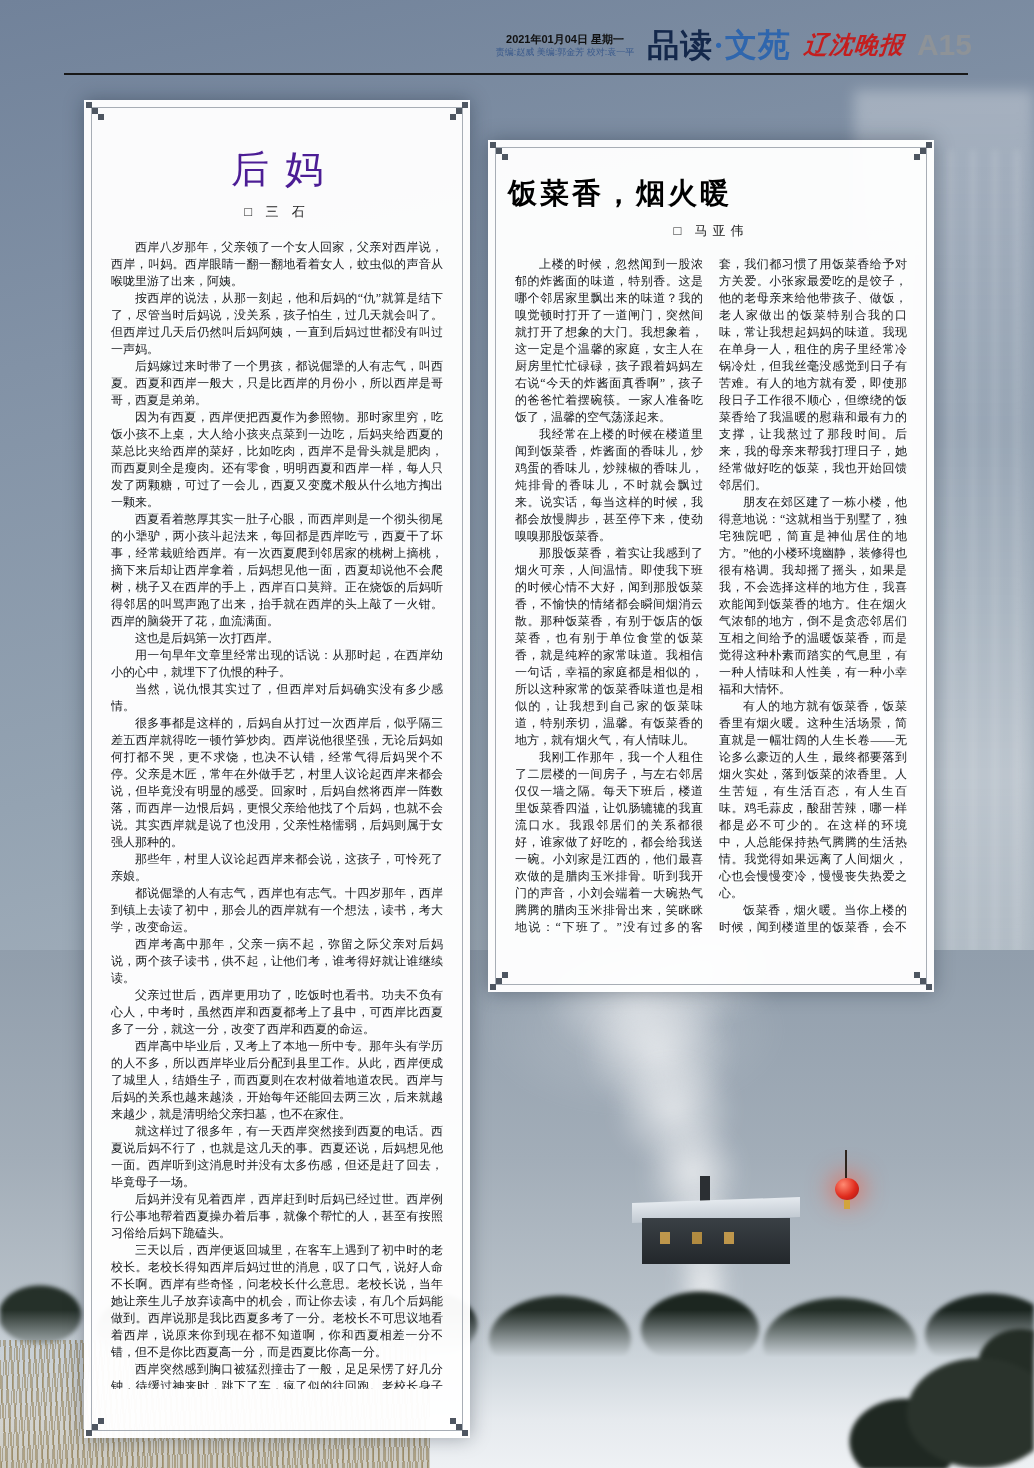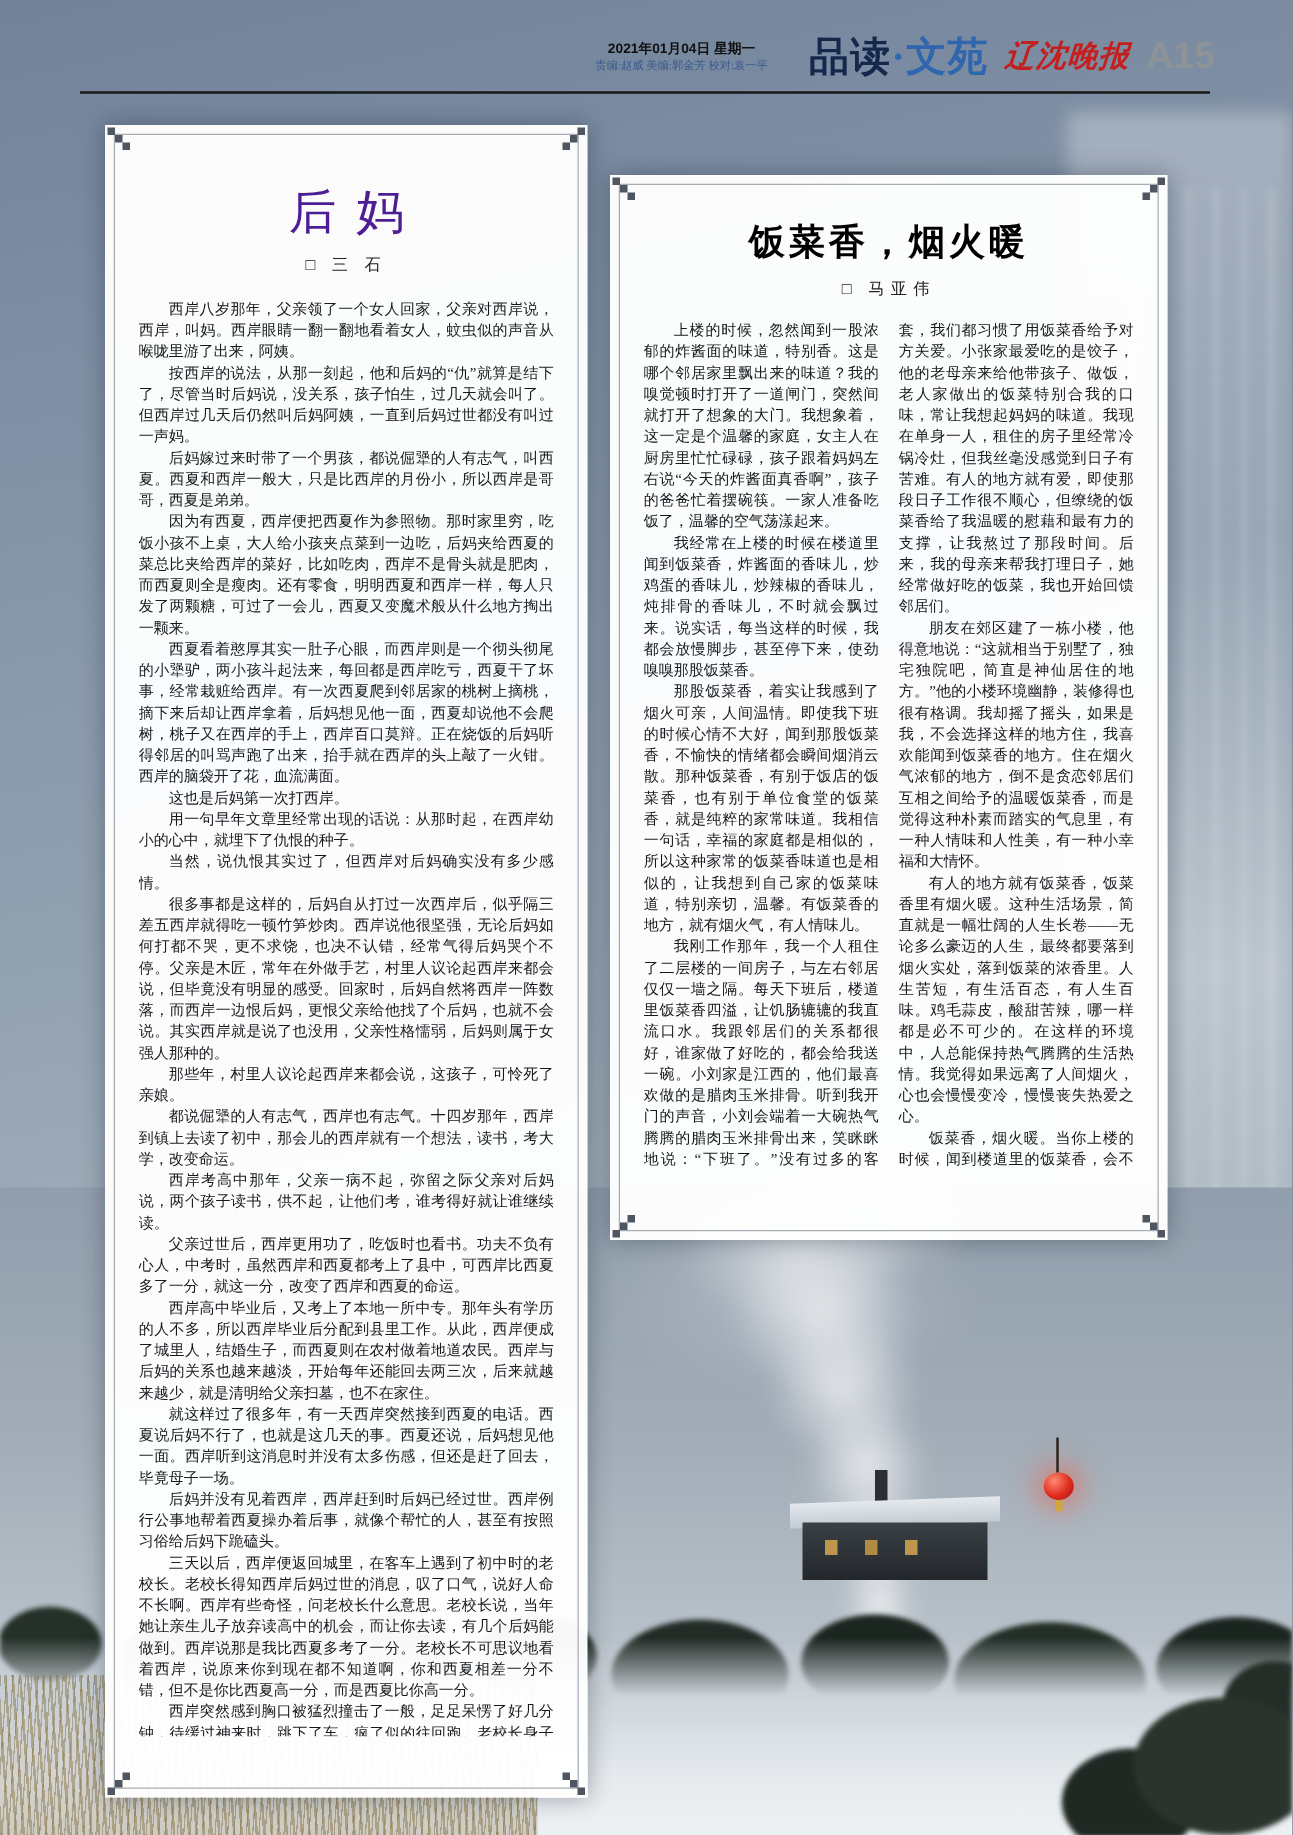--- a/index.html
+++ b/index.html
@@ -61,23 +61,23 @@
   .lantern::before{content:"";position:absolute;left:10px;top:-28px;width:2px;height:28px;background:#2e241c;}
   .lantern::after{content:"";position:absolute;left:9px;top:22px;width:6px;height:9px;background:#d2a43c;}
 
   
   .header-rule{position:absolute;left:64px;top:73px;width:904px;height:2px;background:#181818;z-index:6;}
   .header{position:absolute;left:68px;top:18px;width:904px;height:54px;z-index:6;
     display:flex;justify-content:flex-end;align-items:center;gap:13px;}
   .date-block{text-align:center;line-height:1.35;}
   .date-line{font-size:11px;font-weight:bold;color:#101010;
     font-family:"Liberation Sans","DejaVu Sans",sans-serif;}
-  .editors-line{font-size:9px;color:#3a5a8c;font-family:Liberation Serif, serif;}
+  .editors-line{font-size:9px;color:#3a5a8c;font-family:Liberation Sans, sans-serif;}
   .section-title{font-size:32px;font-weight:bold;line-height:1;letter-spacing:1px;}
-  .st-main{color:#14284b;margin-left:20px;}
+  .st-main{color:#14284b;}
   .st-sub{color:#2f66ad;}
   .masthead{color:#c41e1e;font-size:24px;font-weight:bold;font-style:italic;letter-spacing:1px;
     transform:skewX(-4deg);}
   .page-num{font-size:30px;font-weight:bold;color:#8e9398;
     font-family:"Liberation Sans","DejaVu Sans",sans-serif;}
 
   
   .abox{position:absolute;background:rgba(255,255,255,.97);z-index:5;
     box-shadow:0 0 18px rgba(15,25,40,.35);}
   .abox::before{content:"";position:absolute;inset:7px;border:1px solid #a7adb5;pointer-events:none;}
@@ -86,21 +86,21 @@
   .corner{position:absolute;width:20px;height:20px;z-index:2;}
   .corner::before{content:"";position:absolute;left:2px;top:2px;width:6px;height:6px;background:#4e5661;
     box-shadow:6px 6px 0 #4e5661,12px 12px 0 #4e5661;}
   .corner.tl{left:0;top:0;}
   .corner.tr{right:0;top:0;transform:scaleX(-1);}
   .corner.bl{left:0;bottom:0;transform:scaleY(-1);}
   .corner.br{right:0;bottom:0;transform:scale(-1,-1);}
 
   .title1{margin:44px 20px 0;text-align:center;font-size:38px;font-weight:normal;
     letter-spacing:16px;text-indent:16px;color:#4c1d95;}
-  .title2{margin:34px 20px 0;text-align:center;font-size:29px;font-weight:bold;
+  .title2{margin:34px 20px 0;font-size:29px;font-weight:bold;
     letter-spacing:3px;color:#000;}
   .author-line{margin-top:8px;text-align:center;font-size:13px;letter-spacing:5px;color:#222;}
   .body1{margin:18px 27px 0;height:1150px;overflow:hidden;
     font-size:12px;line-height:17px;text-align:justify;color:#15181c;}
   .body2{margin:16px 27px 0;height:692px;overflow:hidden;
     column-count:2;column-gap:16px;
     font-size:12px;line-height:17px;text-align:justify;color:#15181c;}
   .para{margin:0;text-indent:2em;}
 </style>
 </head>

